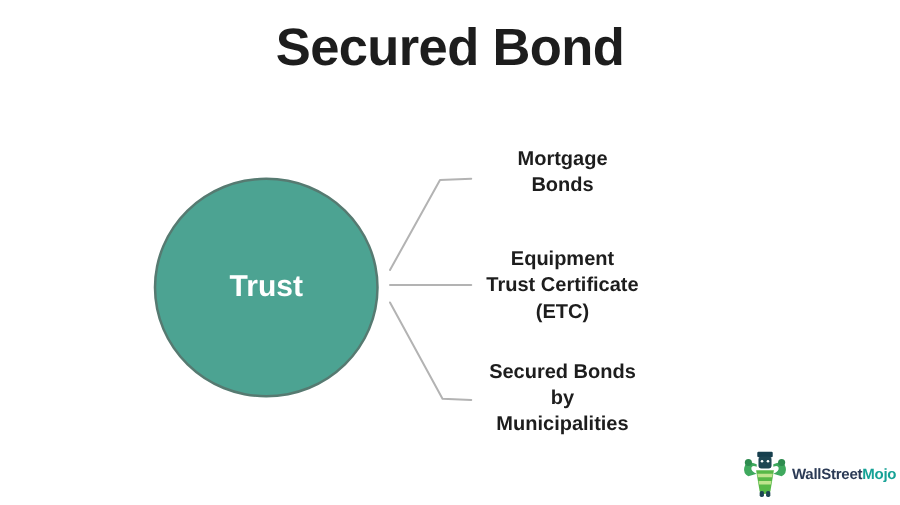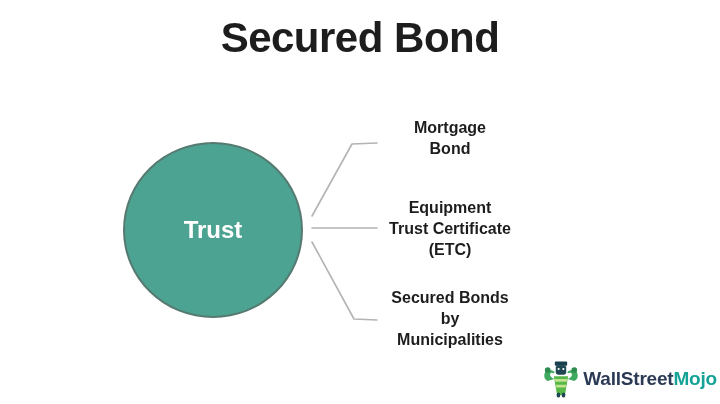--- a/index.html
+++ b/index.html
@@ -59,21 +59,21 @@
   .branch-2{left:360px;top:197px;width:180px;}
   .branch-3{left:360px;top:287px;width:180px;}
   .logo{
     position:absolute;
     right:3px;bottom:5px;
     display:flex;
     align-items:center;
     gap:3px;
   }
   .logo .wordmark{
-    font-size:19px;
+    font-size:12px;
     font-weight:700;
     letter-spacing:-0.2px;
     white-space:nowrap;
     text-align:right;
   }
   .logo .brand-primary{color:var(--logo_primary, #2b3a55);}
   .logo .brand-accent{color:var(--logo_accent, #16a296);}
 </style>
 </head>
 <body>
@@ -86,21 +86,21 @@
     <path d="M312 216 L352 144 L377 143"></path>
     <path d="M312 228 L377 228"></path>
     <path d="M312 242 L354 319 L377 320"></path>
   </svg>
 
   <div class="types-circle">
     <span class="label">Trust</span>
   </div>
 
   <div class="branch-label branch-1">Mortgage
-Bond</div>
+Bonds</div>
   <div class="branch-label branch-2">Equipment
 Trust Certificate
 (ETC)</div>
   <div class="branch-label branch-3">Secured Bonds
 by
 Municipalities</div>
 
   <div class="logo">
     <svg width="38" height="40" viewBox="0 0 40 42">
 

